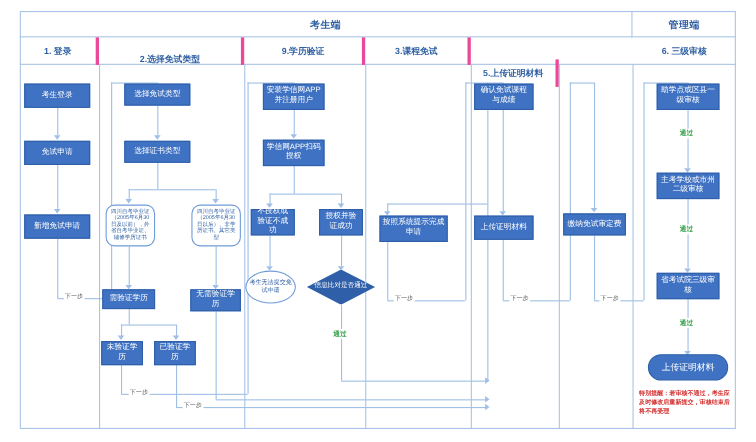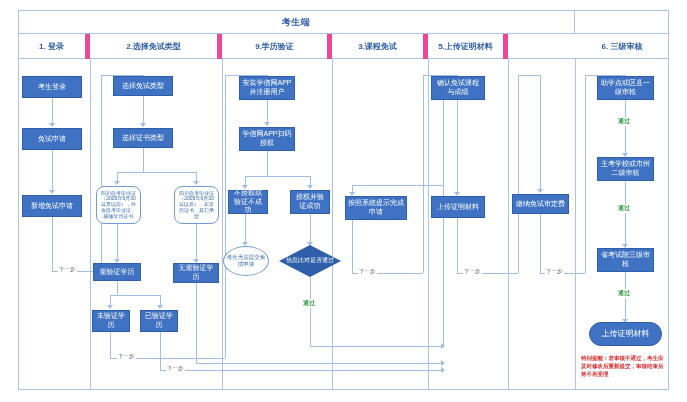--- a/index.html
+++ b/index.html
@@ -29,21 +29,21 @@
   .hdr-top .cell.divider{border-right:1px solid #aac4e6;font-family:Liberation Mono, monospace;}
   .hdr-sub{
     position:absolute;left:18px;top:34px;height:25px;width:651px;
     box-sizing:border-box;border-bottom:1px solid #aac4e6;
   }
   .hdr-sub .cell{
     position:absolute;top:0;height:25px;box-sizing:border-box;
     display:flex;align-items:center;justify-content:center;
     font-size:8px;font-weight:bold;color:#2e5fa3;
   }
-  .hdr-sub .cell.divider{border-right:5px solid #ec4899;}
+  .hdr-sub .cell.divider{border-right:3px solid #ec4899;}
 
   
   .vsep{position:absolute;top:59px;height:331px;width:0;border-left:1px solid #aac4e6;}
 
   
   .node{
     position:absolute;box-sizing:border-box;
     display:flex;align-items:center;justify-content:center;text-align:center;
     background:#3f72c2;border:1px solid #2c5architecture;
     border:1px solid #2f5fa8;
@@ -84,36 +84,39 @@
 <body>
 
 <div id="root">
 
   <div class="frame"></div>
 
   <div class="hdr-top">
     <div class="cell divider" style="left:0;width:557px;">
       <span>考生端</span>
     </div>
+    <div class="cell" style="left:557px;width:94px;">
+      <span>管理端</span>
+    </div>
   </div>
 
   <div class="hdr-sub">
     <div class="cell divider" style="left:0;width:72px;">
         <span>1. 登录</span>
       </div>
-    <div class="cell divider" style="left:72px;width:132px;">
+    <div class="cell divider" style="left:72px;width:132px;align-items:flex-end;">
         <span>2.选择免试类型</span>
       </div>
     <div class="cell divider" style="left:204px;width:110px;">
         <span>9.学历验证</span>
       </div>
     <div class="cell divider" style="left:314px;width:96px;">
         <span>3.课程免试</span>
       </div>
-    <div class="cell divider" style="left:410px;width:80px;">
+    <div class="cell divider" style="left:410px;width:80px;margin-top:20px;">
         <span>5.上传证明材料</span>
       </div>
     <div class="cell" style="left:557px;width:94px;">
         <span>6. 三级审核</span>
       </div>
   </div>
 
   <div class="vsep" style="left:90px;"></div>
   <div class="vsep" style="left:222px;"></div>
   <div class="vsep" style="left:332px;"></div>

